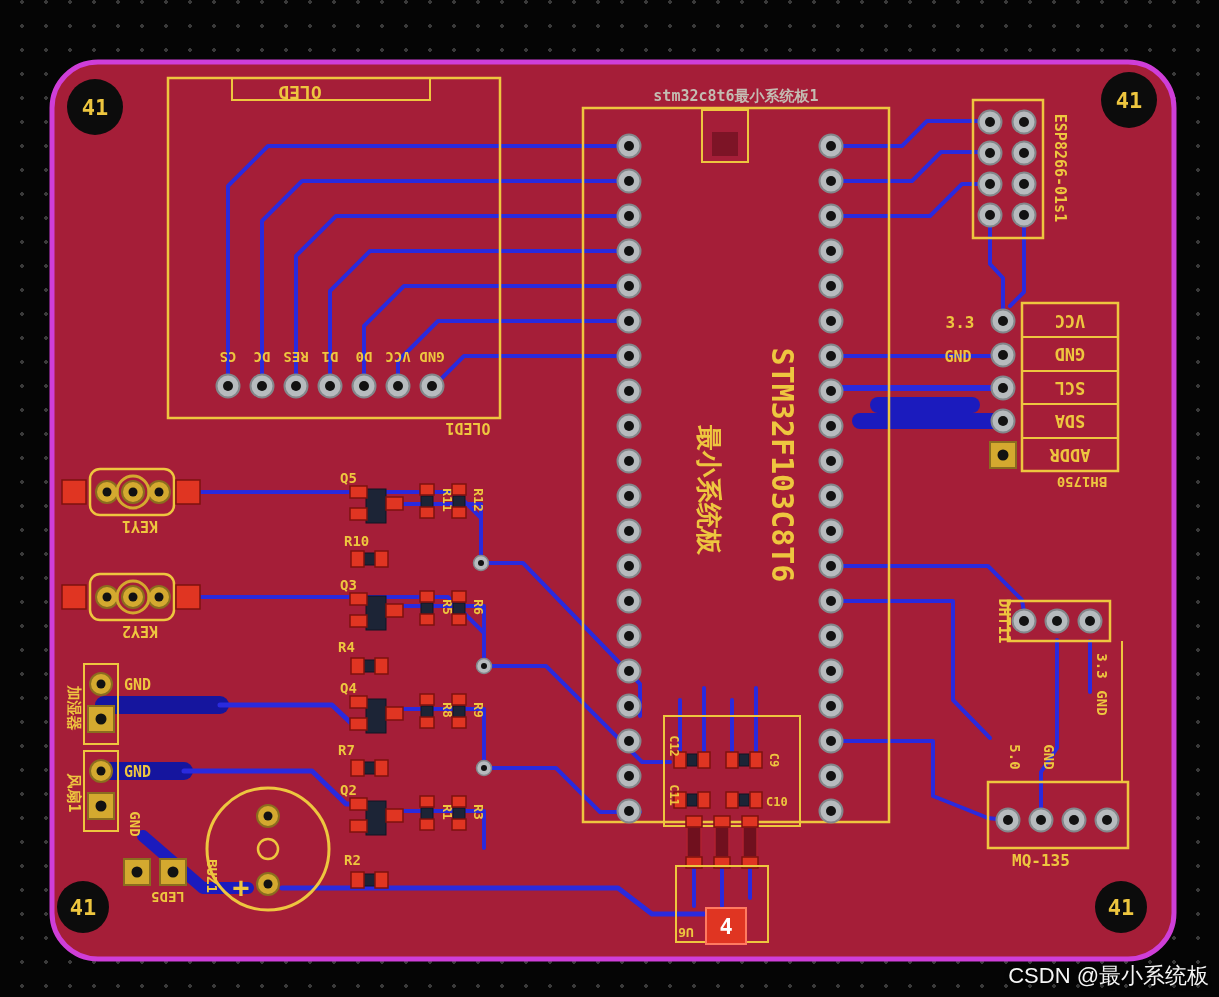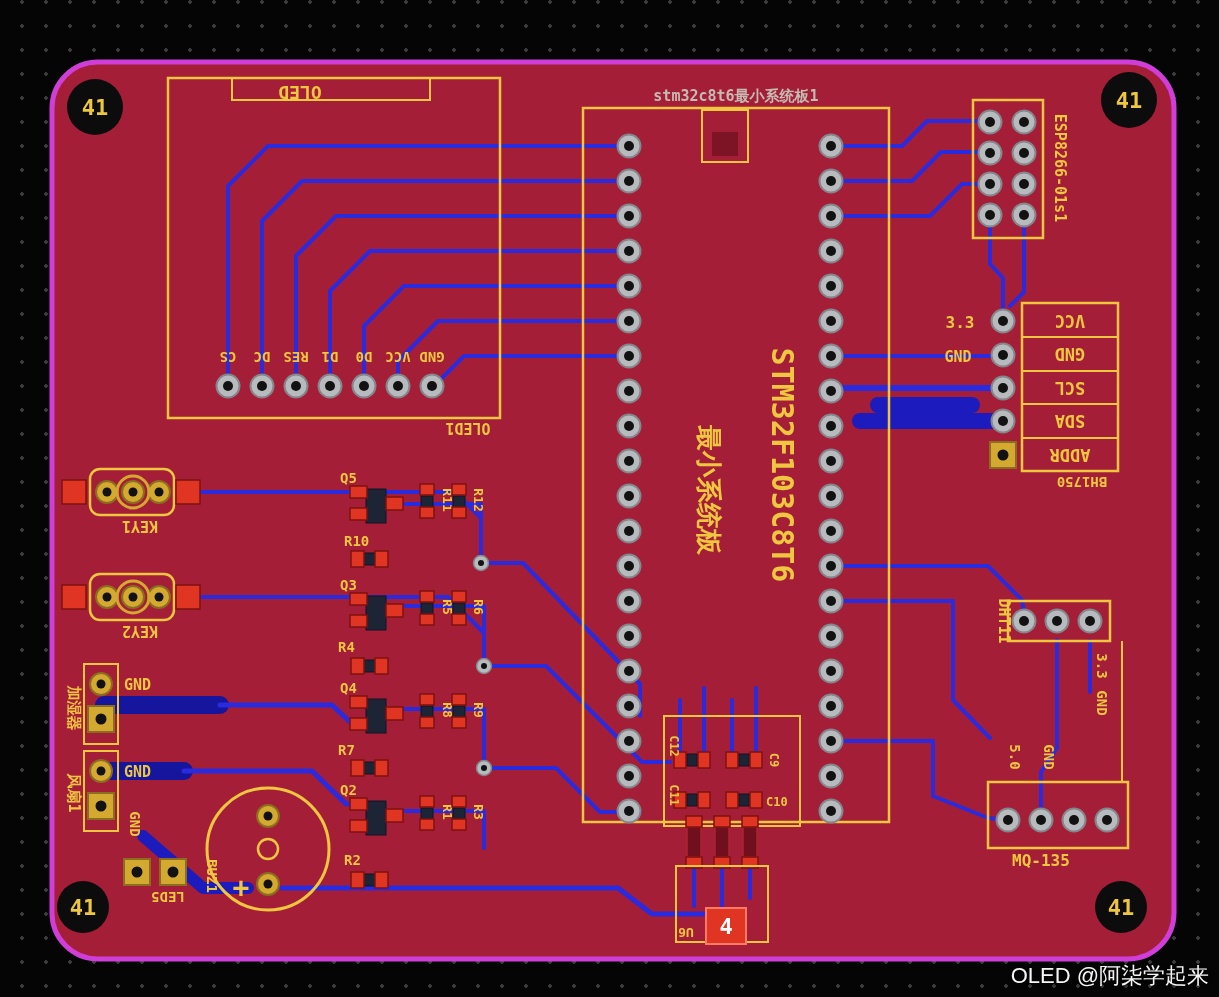--- a/index.html
+++ b/index.html
@@ -422,13 +422,13 @@
     <text class="y" x="95" y="115" font-size="22" text-anchor="middle">41</text>
     <circle cx="1129" cy="100" r="28" fill="#0c0c0c"></circle>
     <text class="y" x="1129" y="108" font-size="22" text-anchor="middle">41</text>
     <circle cx="83" cy="907" r="26" fill="#0c0c0c"></circle>
     <text class="y" x="83" y="915" font-size="22" text-anchor="middle">41</text>
     <circle cx="1121" cy="907" r="26" fill="#0c0c0c"></circle>
     <text class="y" x="1121" y="915" font-size="22" text-anchor="middle">41</text>
   </g>
 </svg>
 
-<div class="watermark">OLED @阿柒学起来</div>
+<div class="watermark">CSDN @最小系统板</div>
 
 </body></html>

